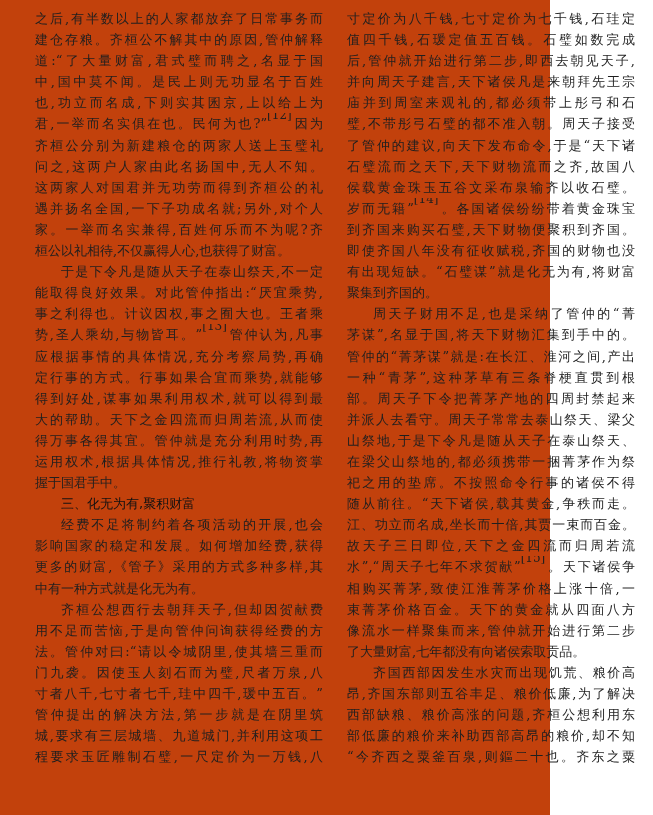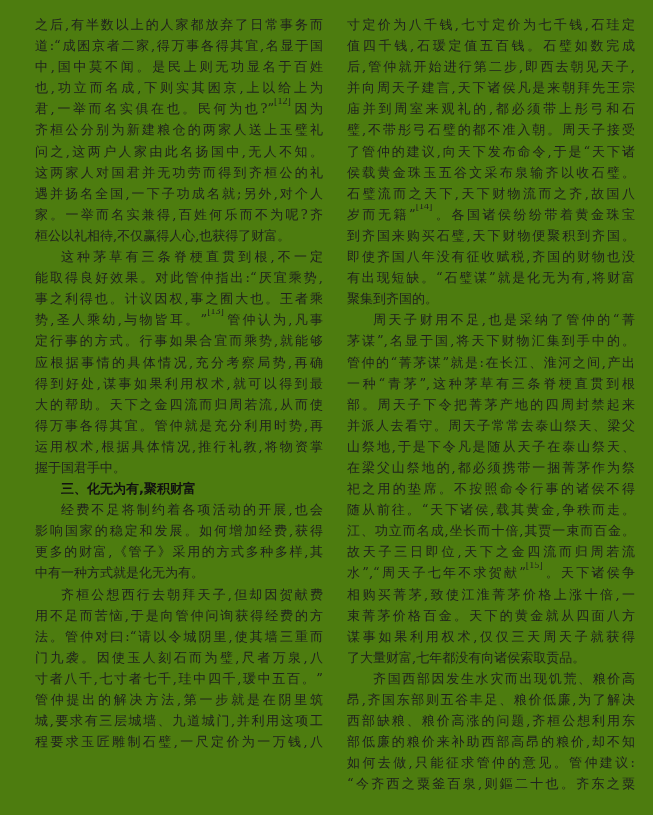--- a/index.html
+++ b/index.html
@@ -8,24 +8,24 @@
     background: #ffffff;
   }
   body {
     width: 653px;
     height: 815px;
     overflow: hidden;
     font-family: "DejaVu Serif", "Liberation Serif", serif;
   }
   .page {
     box-sizing: border-box;
-    width: 653px;
+    width: 550px;
     height: 815px;
-    padding: 14px 18px 0 35px;
-    background: #4d7c0f;
+    padding: 8px 18px 0 35px;
+    background: #c2410c;
   }
   .cols {
     display: flex;
     gap: 24px;
   }
   .col {
     width: 288px;
     flex: 0 0 288px;
   }
   .line {
@@ -38,56 +38,56 @@
     overflow: hidden;
   }
   .line.end {
     text-align-last: left;
   }
   .line.indent {
     text-indent: 26px;
   }
   .line.head {
     font-family: "DejaVu Sans", "Liberation Sans", sans-serif;
-    font-weight: 700;
+    font-weight: 400;
     color: #111111;
     text-align-last: left;
   }
   sup.cite {
-    font-size: 10px;
+    font-size: 12px;
     line-height: 0;
     position: relative;
     top: -4.5px;
     padding: 0 1px 0 0;
-    font-family: Liberation Serif, serif;
   }
 </style>
 </head>
 <body>
 
 <div class="page">
   <div class="cols">
     <div class="col">
         <div class="line">之后,有半数以上的人家都放弃了日常事务而</div>
-        <div class="line">道:“成囷京者二家,得万事各得其宜,名显于国</div>
+        <div class="line">建仓存粮。齐桓公不解其中的原因,管仲解释</div>
+        <div class="line">道:“了大量财富,君式璧而聘之,名显于国</div>
         <div class="line">中,国中莫不闻。是民上则无功显名于百姓</div>
         <div class="line">也,功立而名成,下则实其囷京,上以给上为</div>
         <div class="line">君,一举而名实俱在也。民何为也?”<sup class="cite">[12]</sup>因为</div>
         <div class="line">齐桓公分别为新建粮仓的两家人送上玉璧礼</div>
         <div class="line">问之,这两户人家由此名扬国中,无人不知。</div>
         <div class="line">这两家人对国君并无功劳而得到齐桓公的礼</div>
         <div class="line">遇并扬名全国,一下子功成名就;另外,对个人</div>
         <div class="line">家。一举而名实兼得,百姓何乐而不为呢?齐</div>
         <div class="line end">桓公以礼相待,不仅赢得人心,也获得了财富。</div>
-        <div class="line indent">这种茅草有三条脊梗直贯到根,不一定</div>
+        <div class="line indent">于是下令凡是随从天子在泰山祭天,不一定</div>
         <div class="line">能取得良好效果。对此管仲指出:“厌宜乘势,</div>
         <div class="line">事之利得也。计议因权,事之囿大也。王者乘</div>
         <div class="line">势,圣人乘幼,与物皆耳。”<sup class="cite">[13]</sup>管仲认为,凡事</div>
+        <div class="line">应根据事情的具体情况,充分考察局势,再确</div>
         <div class="line">定行事的方式。行事如果合宜而乘势,就能够</div>
-        <div class="line">应根据事情的具体情况,充分考察局势,再确</div>
         <div class="line">得到好处,谋事如果利用权术,就可以得到最</div>
         <div class="line">大的帮助。天下之金四流而归周若流,从而使</div>
         <div class="line">得万事各得其宜。管仲就是充分利用时势,再</div>
         <div class="line">运用权术,根据具体情况,推行礼教,将物资掌</div>
         <div class="line end">握于国君手中。</div>
         <div class="line indent head end">三、化无为有,聚积财富</div>
         <div class="line indent">经费不足将制约着各项活动的开展,也会</div>
         <div class="line">影响国家的稳定和发展。如何增加经费,获得</div>
         <div class="line">更多的财富,《管子》采用的方式多种多样,其</div>
         <div class="line end">中有一种方式就是化无为有。</div>
@@ -101,45 +101,44 @@
         <div class="line">程要求玉匠雕制石璧,一尺定价为一万钱,八</div>
       </div>
     <div class="col">
         <div class="line">寸定价为八千钱,七寸定价为七千钱,石珪定</div>
         <div class="line">值四千钱,石瑗定值五百钱。石璧如数完成</div>
         <div class="line">后,管仲就开始进行第二步,即西去朝见天子,</div>
         <div class="line">并向周天子建言,天下诸侯凡是来朝拜先王宗</div>
         <div class="line">庙并到周室来观礼的,都必须带上彤弓和石</div>
         <div class="line">璧,不带彤弓石璧的都不准入朝。周天子接受</div>
         <div class="line">了管仲的建议,向天下发布命令,于是“天下诸</div>
+        <div class="line">石璧流而之天下,天下财物流而之齐,故国八</div>
         <div class="line">侯载黄金珠玉五谷文采布泉输齐以收石璧。</div>
-        <div class="line">石璧流而之天下,天下财物流而之齐,故国八</div>
         <div class="line">岁而无籍”<sup class="cite">[14]</sup>。各国诸侯纷纷带着黄金珠宝</div>
         <div class="line">到齐国来购买石璧,天下财物便聚积到齐国。</div>
         <div class="line">即使齐国八年没有征收赋税,齐国的财物也没</div>
         <div class="line">有出现短缺。“石璧谋”就是化无为有,将财富</div>
         <div class="line end">聚集到齐国的。</div>
         <div class="line indent">周天子财用不足,也是采纳了管仲的“菁</div>
         <div class="line">茅谋”,名显于国,将天下财物汇集到手中的。</div>
         <div class="line">管仲的“菁茅谋”就是:在长江、淮河之间,产出</div>
         <div class="line">一种“青茅”,这种茅草有三条脊梗直贯到根</div>
         <div class="line">部。周天子下令把菁茅产地的四周封禁起来</div>
         <div class="line">并派人去看守。周天子常常去泰山祭天、梁父</div>
         <div class="line">山祭地,于是下令凡是随从天子在泰山祭天、</div>
         <div class="line">在梁父山祭地的,都必须携带一捆菁茅作为祭</div>
         <div class="line">祀之用的垫席。不按照命令行事的诸侯不得</div>
         <div class="line">随从前往。“天下诸侯,载其黄金,争秩而走。</div>
         <div class="line">江、功立而名成,坐长而十倍,其贾一束而百金。</div>
         <div class="line">故天子三日即位,天下之金四流而归周若流</div>
         <div class="line">水”,“周天子七年不求贺献”<sup class="cite">[15]</sup>。天下诸侯争</div>
         <div class="line">相购买菁茅,致使江淮菁茅价格上涨十倍,一</div>
         <div class="line">束菁茅价格百金。天下的黄金就从四面八方</div>
-        <div class="line">谋事如果利用权术,仅仅三天周天子就获得</div>
+        <div class="line">像流水一样聚集而来,管仲就开始进行第二步</div>
         <div class="line end">了大量财富,七年都没有向诸侯索取贡品。</div>
         <div class="line indent">齐国西部因发生水灾而出现饥荒、粮价高</div>
         <div class="line">昂,齐国东部则五谷丰足、粮价低廉,为了解决</div>
         <div class="line">西部缺粮、粮价高涨的问题,齐桓公想利用东</div>
         <div class="line">部低廉的粮价来补助西部高昂的粮价,却不知</div>
-        <div class="line">如何去做,只能征求管仲的意见。管仲建议:</div>
         <div class="line">“今齐西之粟釜百泉,则鏂二十也。齐东之粟</div>
       </div>
   </div>
 </div>
 
 </body></html>

